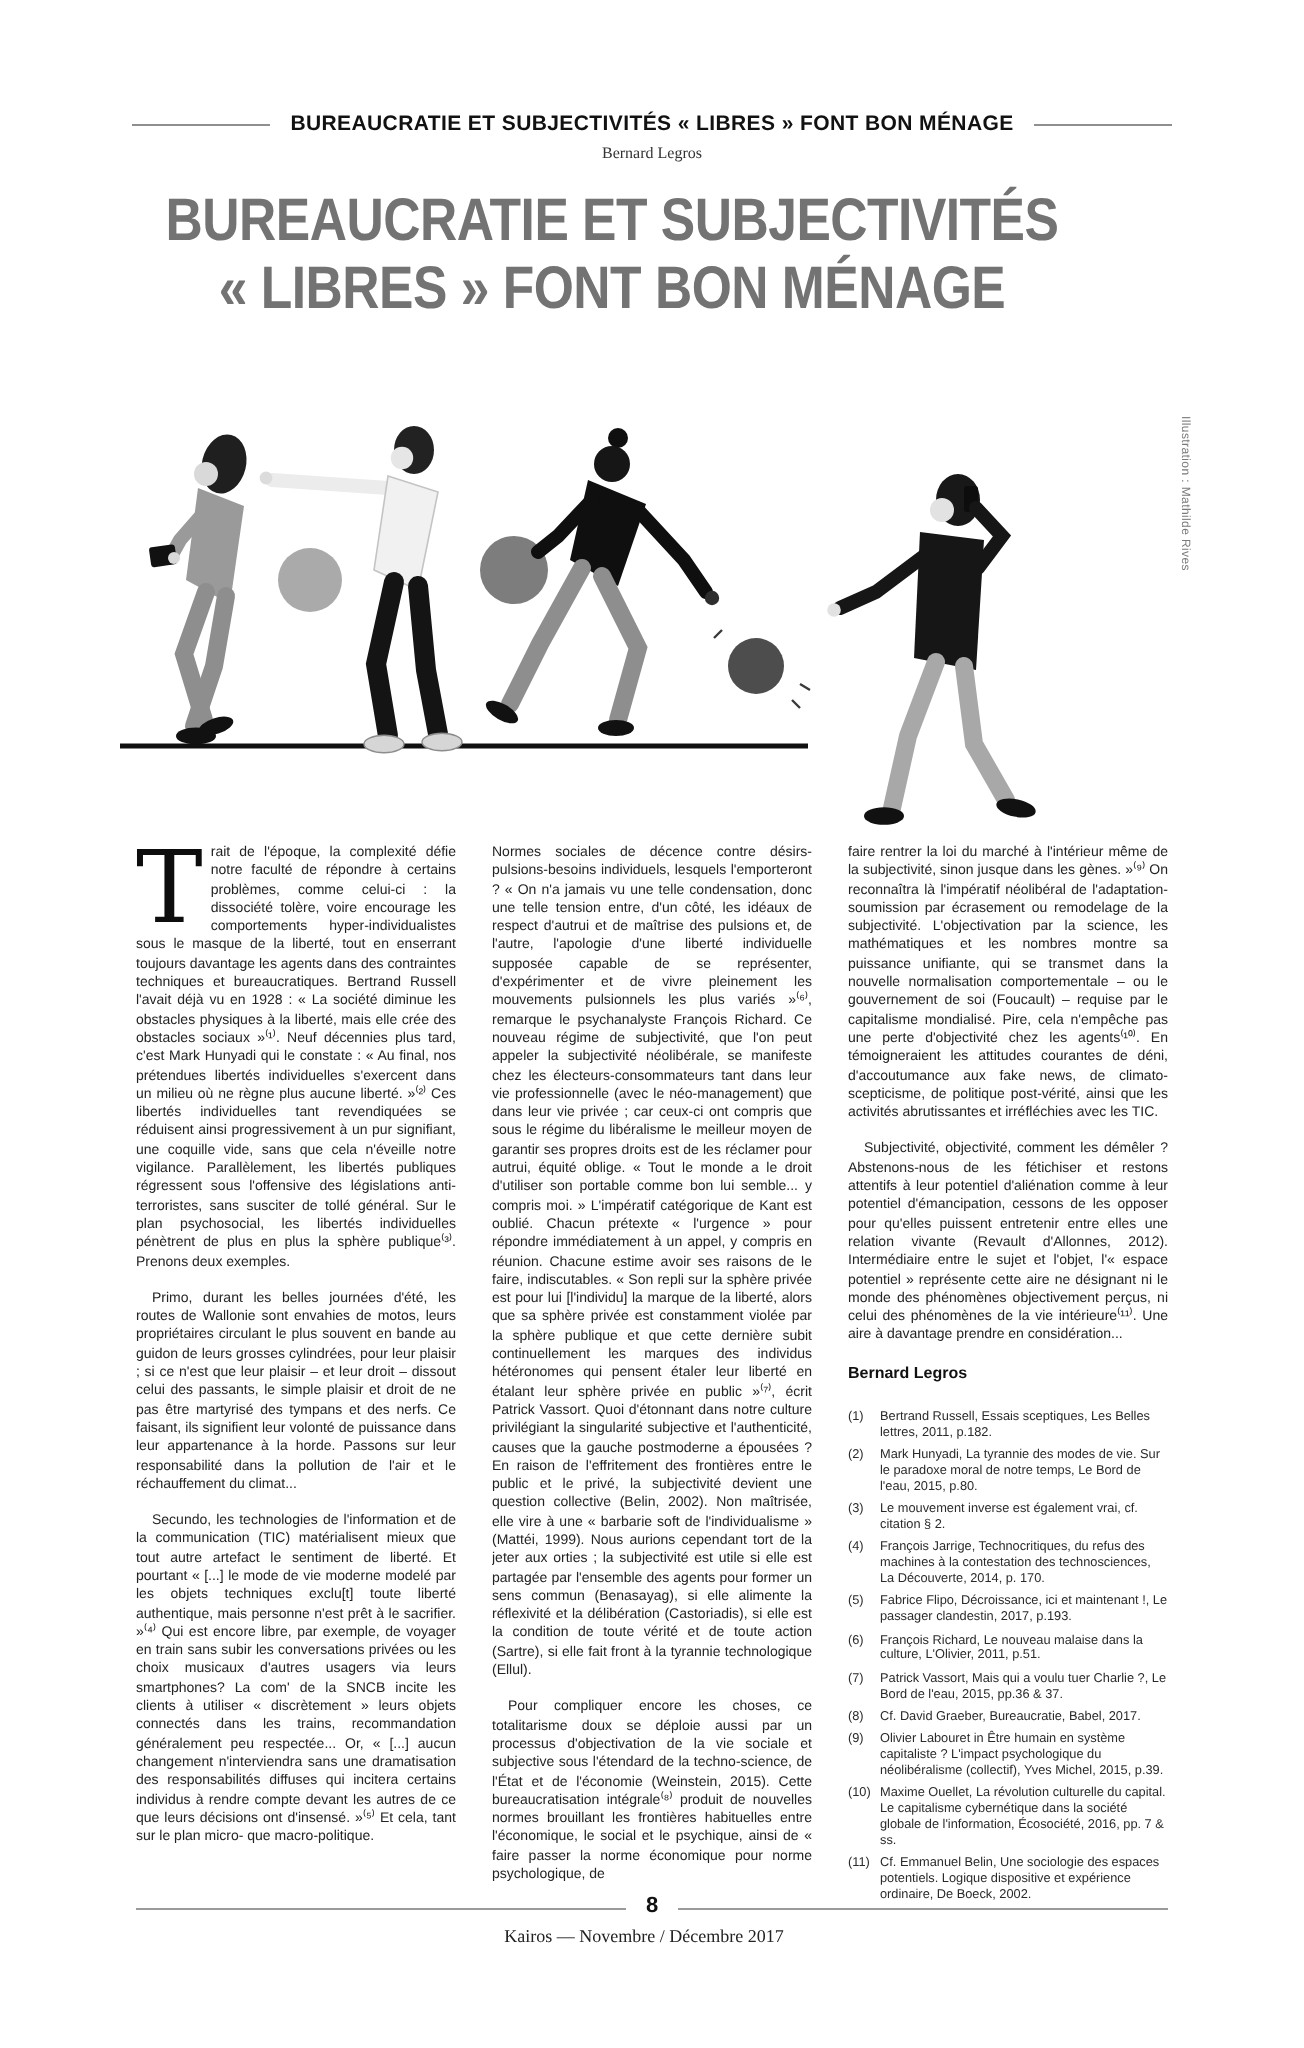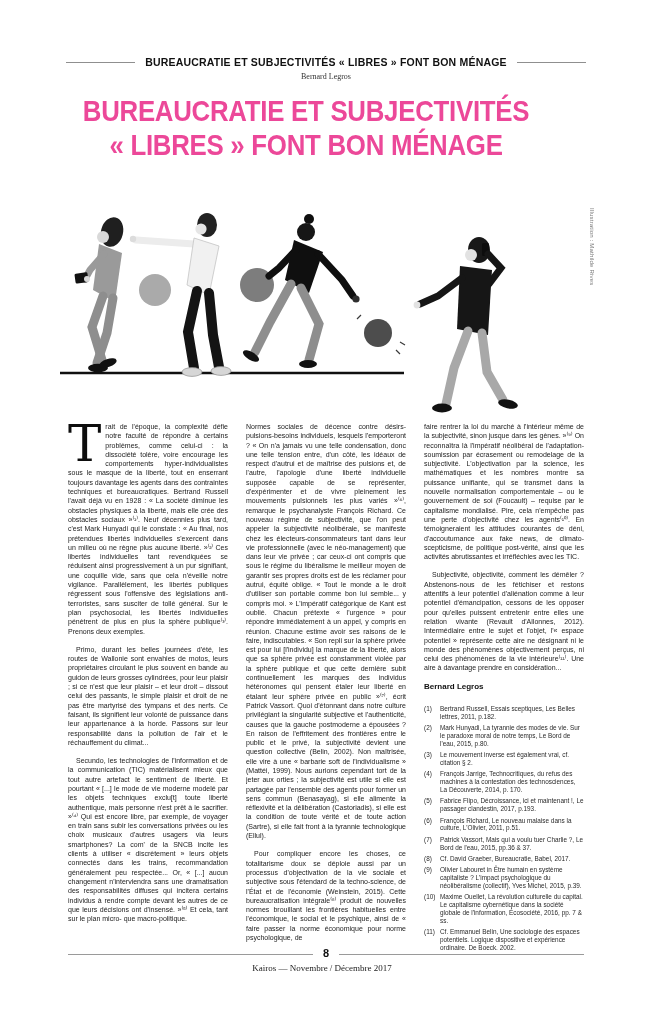--- a/index.html
+++ b/index.html
@@ -18,21 +18,21 @@
   .kicker{
     font-size:10.5px; font-weight:bold; letter-spacing:.2px; white-space:nowrap;
     color:#111;
   }
   .author-line{
     position:absolute; top:72px; left:0; width:652px; text-align:center;
     font-family:"Liberation Serif", serif; font-size:8px; color:#333;
   }
   .main-title{
     position:absolute; top:94px; left:0; width:612px; text-align:center;
-    font-weight:bold; font-size:30px; line-height:34px; color:#ec4899;
+    font-weight:bold; font-size:30px; line-height:34px; color:#737373;
     letter-spacing:-.3px;
   }
   .main-title .tline{display:block; transform:scaleX(.86); transform-origin:50% 50%; white-space:nowrap;}
   
   .illo{position:absolute; top:192px; left:56px; width:545px; height:230px;}
   .illo-credit{
     position:absolute; top:208px; left:589px;
     writing-mode:vertical-rl; font-size:6px; color:#7a7a7a; letter-spacing:.2px;
   }
   

